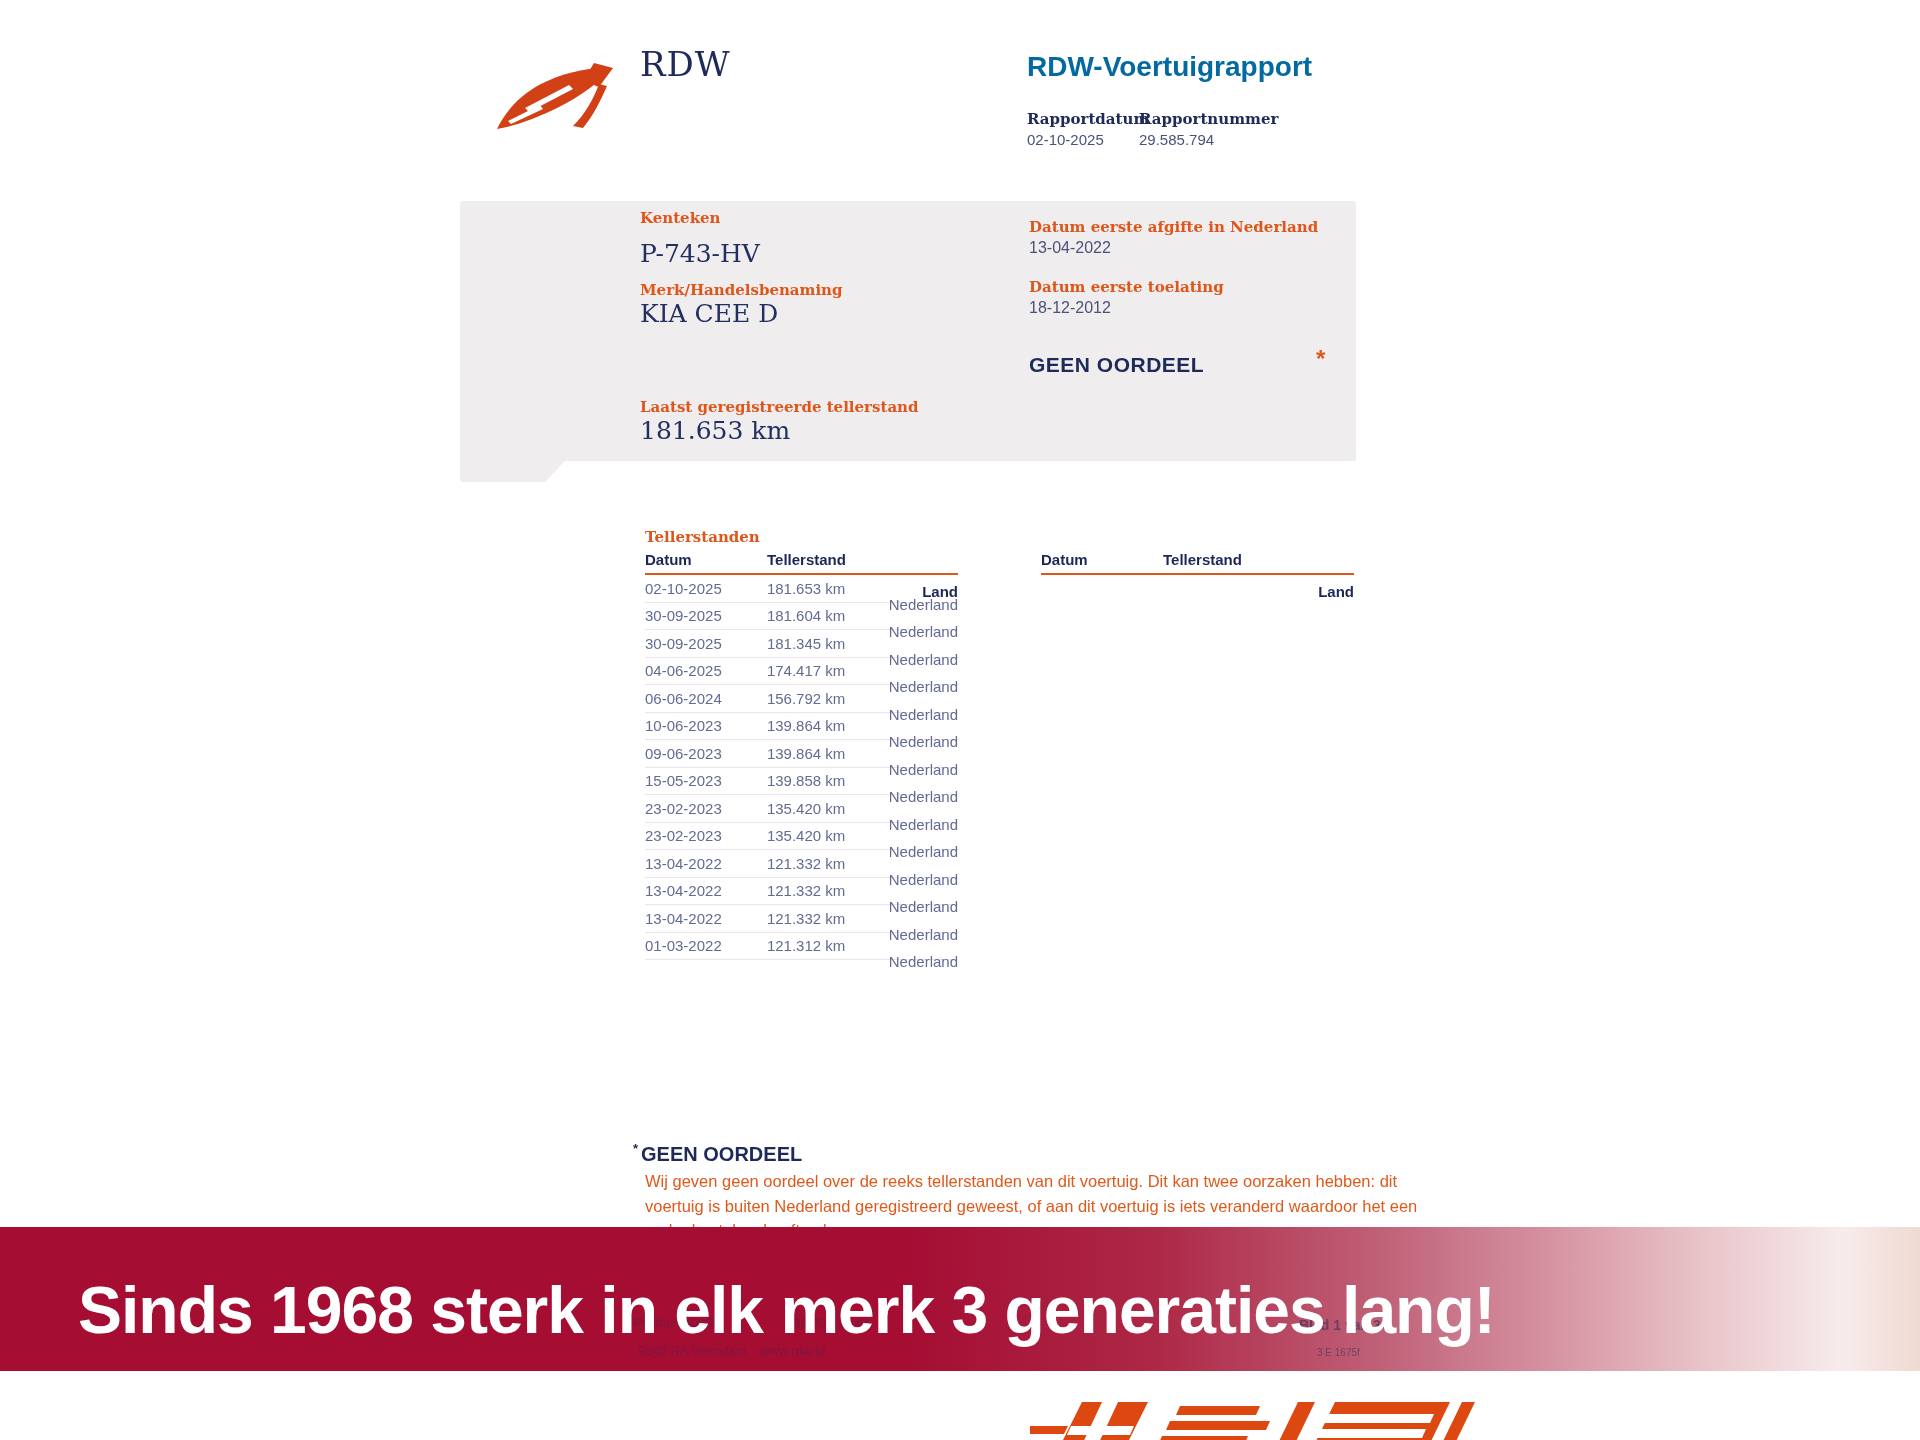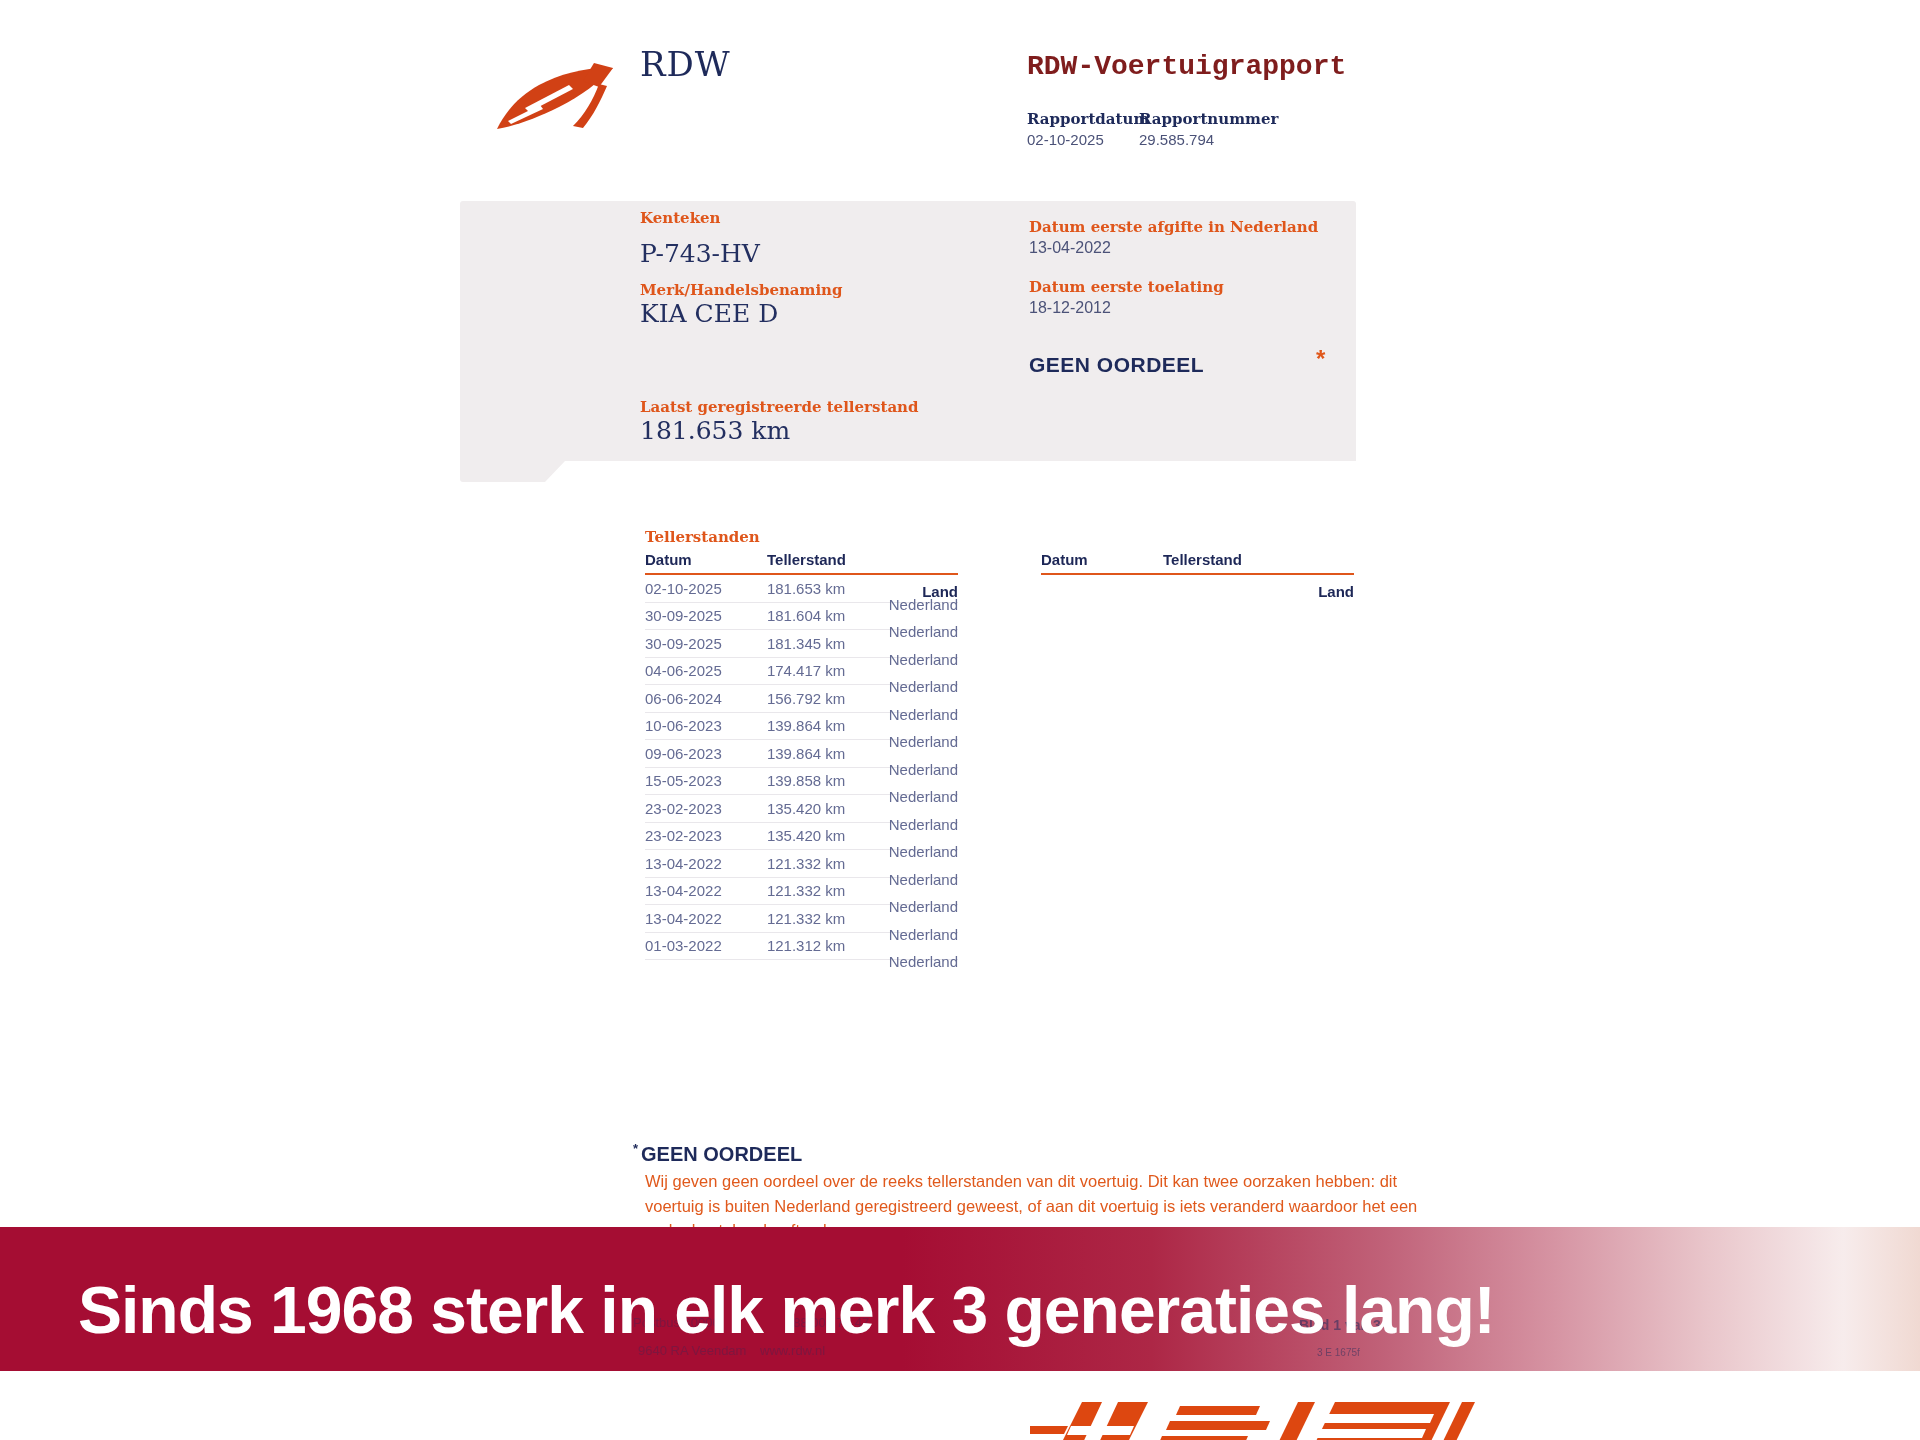--- a/index.html
+++ b/index.html
@@ -3,22 +3,22 @@
 <meta charset="utf-8">
 <style>
   html,body{margin:0;padding:0;}
   body{background:#ffffff;font-family:"Liberation Sans",sans-serif;}
   #page{position:relative;width:1920px;height:1440px;background:#ffffff;overflow:hidden;}
   .abs{position:absolute;}
 
   
   .rdw-logo-text{left:640px;top:44px;font-family:"DejaVu Serif",serif;font-weight:400;
     font-size:34px;color:#1e2a5a;letter-spacing:1px;}
-  .report-title{left:1027px;top:51px;font-family:Liberation Mono, monospace;font-weight:700;
-    font-size:28px;color:#7f1d1d;text-align:center;}
+  .report-title{left:1027px;top:51px;font-family:Liberation Sans, sans-serif;font-weight:700;
+    font-size:28px;color:#0369a1;text-align:center;}
   .meta-label{font-family:"DejaVu Serif",serif;font-weight:700;font-size:15px;color:#1e2a5a;top:110px;}
   .meta-value{font-size:15px;color:#4b5278;top:131px;}
 
   
   .card{left:460px;top:201px;width:896px;height:281px;background:#f0edee;border-radius:3px;
     clip-path:polygon(0 0,100% 0,100% 260px,105px 260px,85px 281px,0 281px);}
   .f-label{font-family:"DejaVu Serif",serif;font-weight:700;font-size:15px;color:#df561b;}
   .f-value-serif{font-family:"DejaVu Serif",serif;font-size:25px;color:#232f60;}
   .f-value-sans{font-size:16px;color:#4b5278;}
   .verdict{font-size:21px;font-weight:700;color:#1e2a5a;letter-spacing:.5px;}

